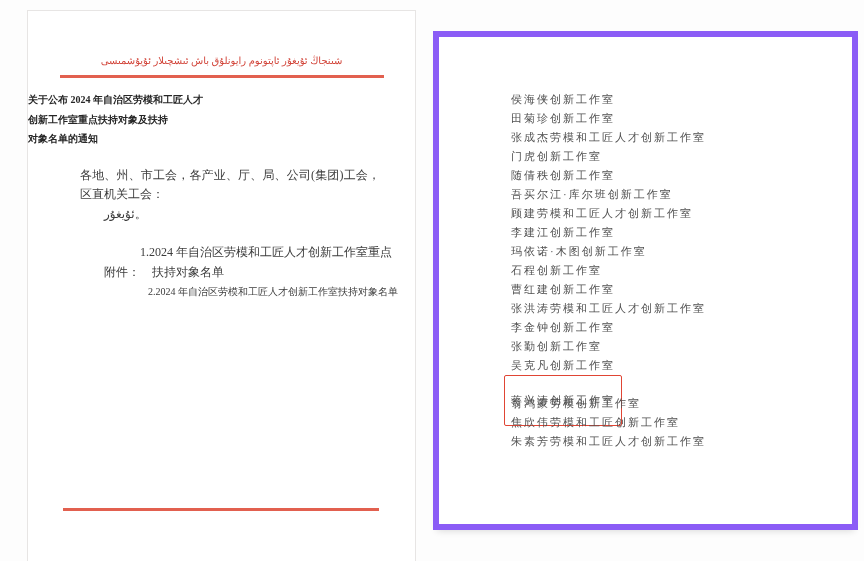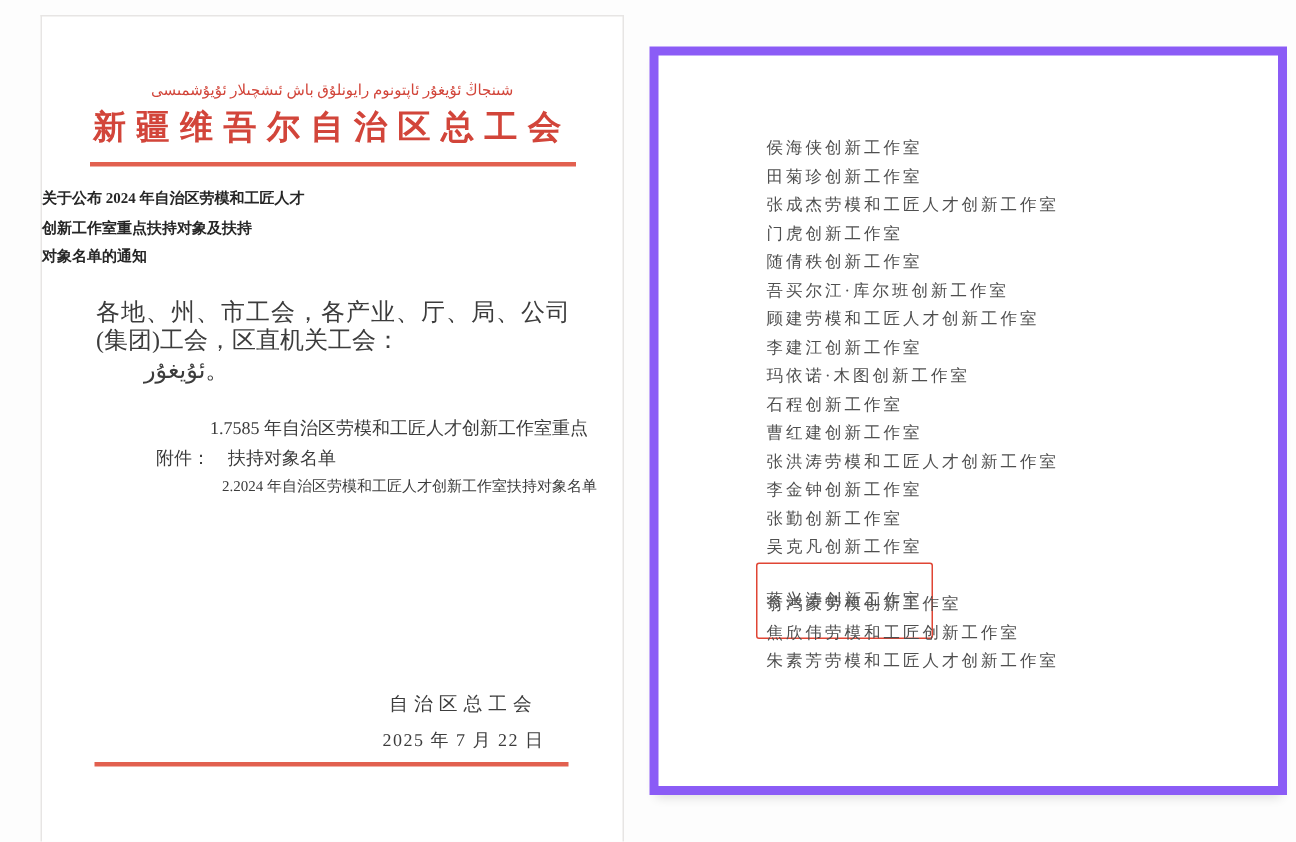--- a/index.html
+++ b/index.html
@@ -32,22 +32,22 @@
   .header-rule {
     width: 324px; height: 2px; margin: 8px auto 0;
     border-top: 2px solid; border-bottom: 1px solid;
   }
   .doc-title {
     margin-top: 12px; text-align: left;
     font-size: 10px; font-weight: bold; line-height: 19.5px;
     color: #262626;
   }
   .lp-body {
-    margin: 17px 35px 0 36px;
-    font-size: 16px; line-height: 19.5px;
+    margin: 17px 35px 0 52px;
+    font-size: 12px; line-height: 19.5px;
     color: #3c3c3c; text-align: justify;
   }
   .lp-body p.indent { text-indent: 2em; }
   .attachments {
     margin: 19px 30px 0 76px;
     font-size: 12px; line-height: 19.5px; color: #3c3c3c;
     display: flex;
     align-items: center;
   }
   .att-label { white-space: nowrap; }
@@ -95,47 +95,42 @@
   }
 </style>
 </head>
 <body>
 
 <div class="canvas">
 
   <div class="page-left">
     <div class="lp-header">
       <div class="uyghur-line" style="color: rgb(210, 69, 58);">شىنجاڭ ئۇيغۇر ئاپتونوم رايونلۇق باش ئىشچىلار ئۇيۇشمىسى</div>
-      <div class="org-title" style="color: rgb(210, 69, 58);">新疆维吾尔自治区总工会</div>
       <div class="header-rule" style="border-color: rgb(226, 96, 79);"></div>
     </div>
 
     <div class="doc-title">
       <div>关于公布 2024 年自治区劳模和工匠人才</div>
       <div>创新工作室重点扶持对象及扶持</div>
       <div>对象名单的通知</div>
     </div>
 
     <div class="lp-body">
       <p>各地、州、市工会，各产业、厅、局、公司(集团)工会，区直机关工会：</p>
       <p class="indent">ئۇيغۇر。</p>
     </div>
 
     <div class="attachments">
       <span class="att-label">附件：</span>
       <span class="att-items">
-        <span class="att-item-1" style="display:block">1.7585 年自治区劳模和工匠人才创新工作室重点扶持对象名单</span>
+        <span class="att-item-1" style="display:block">1.2024 年自治区劳模和工匠人才创新工作室重点扶持对象名单</span>
         <span class="att-item-2" style="display:block">2.2024 年自治区劳模和工匠人才创新工作室扶持对象名单</span>
       </span>
     </div>
 
-    <div class="signature">
-      <div class="signer">自治区总工会</div>
-      <div class="sign-date">2025 年 7 月 22 日</div>
-    </div>
 
     <div class="bottom-rule" style="border-color: rgb(226, 96, 79);"></div>
   </div>
 
   <div class="page-right">
     <ul class="studio-list">
       <li><span class="item-text">侯海侠创新工作室</span></li>
       <li><span class="item-text">田菊珍创新工作室</span></li>
       <li><span class="item-text">张成杰劳模和工匠人才创新工作室</span></li>
       <li><span class="item-text">门虎创新工作室</span></li>

